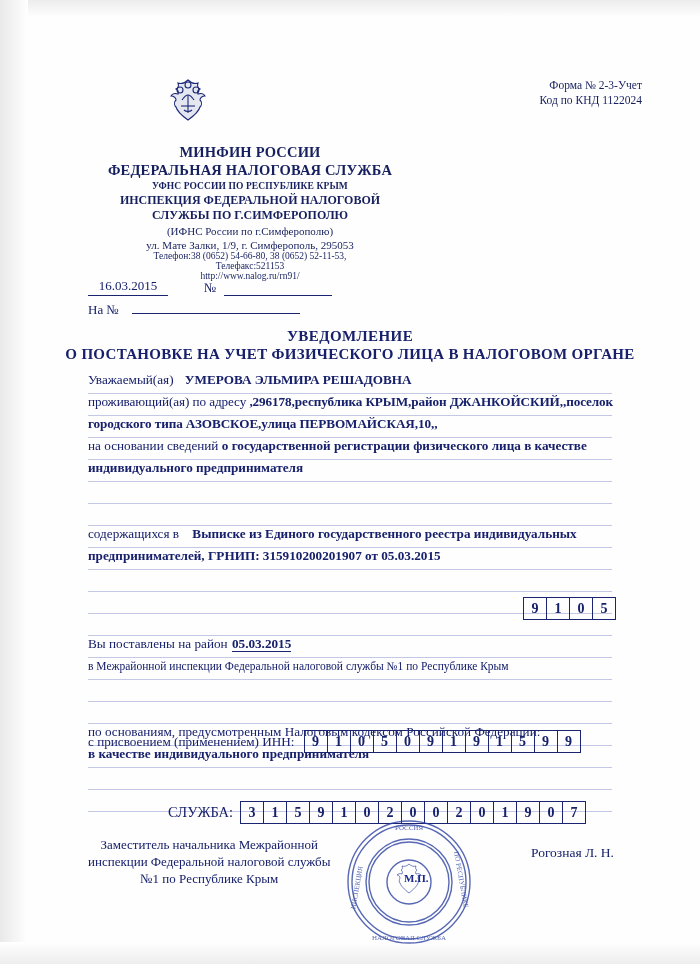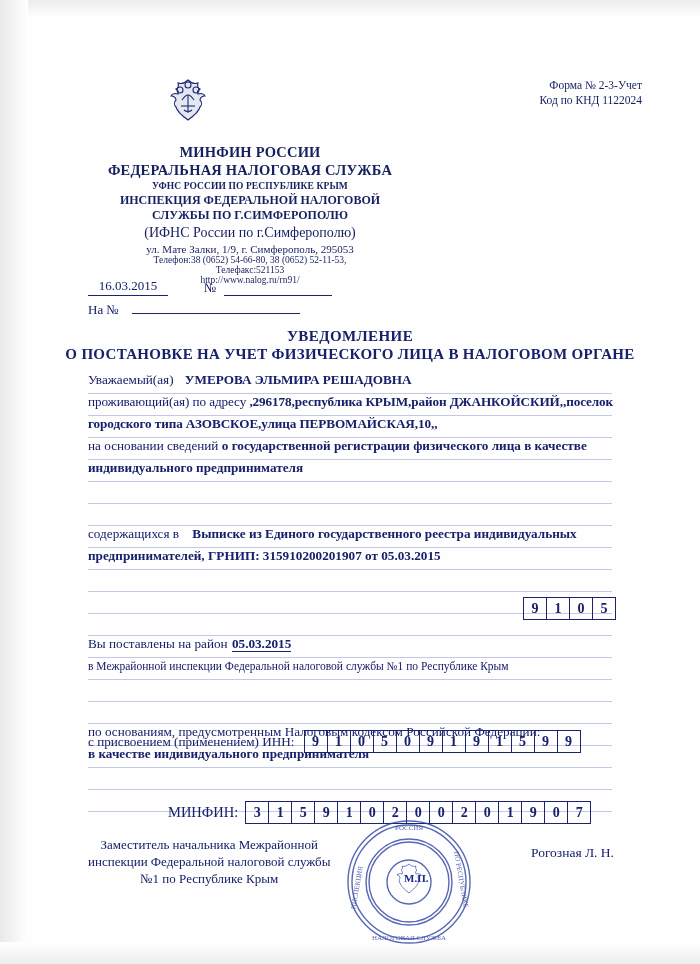--- a/index.html
+++ b/index.html
@@ -64,21 +64,21 @@
     left: 60px;
     width: 380px;
     text-align: center;
     color: #16205f;
   }
   .h-l1 { font-size: 14.5px; font-weight: bold; letter-spacing: .2px; margin-top: 9px; }
   .h-l2 { font-size: 14.5px; font-weight: bold; letter-spacing: .2px; margin-top: 1px;}
   .h-l3 { font-size: 9.5px; font-weight: bold; margin-top: 2px; letter-spacing: .1px;}
   .h-l4 { font-size: 12px; font-weight: bold; margin-top: 2px; }
   .h-l5 { font-size: 12px; font-weight: bold; }
-  .h-l6 { font-size: 14px; margin-top: 2px; }
+  .h-l6 { font-size: 11px; margin-top: 2px; }
   .h-l7 { font-size: 11px; margin-top: 2px; }
   .h-l8 { font-size: 9.5px; }
   .h-l9 { font-size: 9.5px; }
   .h-l10 { font-size: 9.5px; }
 
   .date-row {
     position: absolute;
     top: 278px;
     left: 88px;
     font-size: 13px;
@@ -358,21 +358,21 @@
       <span class="box">1</span>
       <span class="box">9</span>
       <span class="box">1</span>
       <span class="box">5</span>
       <span class="box">9</span>
       <span class="box">9</span>
     </span>
   </div>
 
   <div class="ogrnip-row">
-    <span class="ogrnip-label">МИНФИН:</span>
+    <span class="ogrnip-label">СЛУЖБА:</span>
     <span class="code-boxes" style="position:relative; display:flex;">
       <span class="box">3</span>
       <span class="box">1</span>
       <span class="box">5</span>
       <span class="box">9</span>
       <span class="box">1</span>
       <span class="box">0</span>
       <span class="box">2</span>
       <span class="box">0</span>
       <span class="box">0</span>

